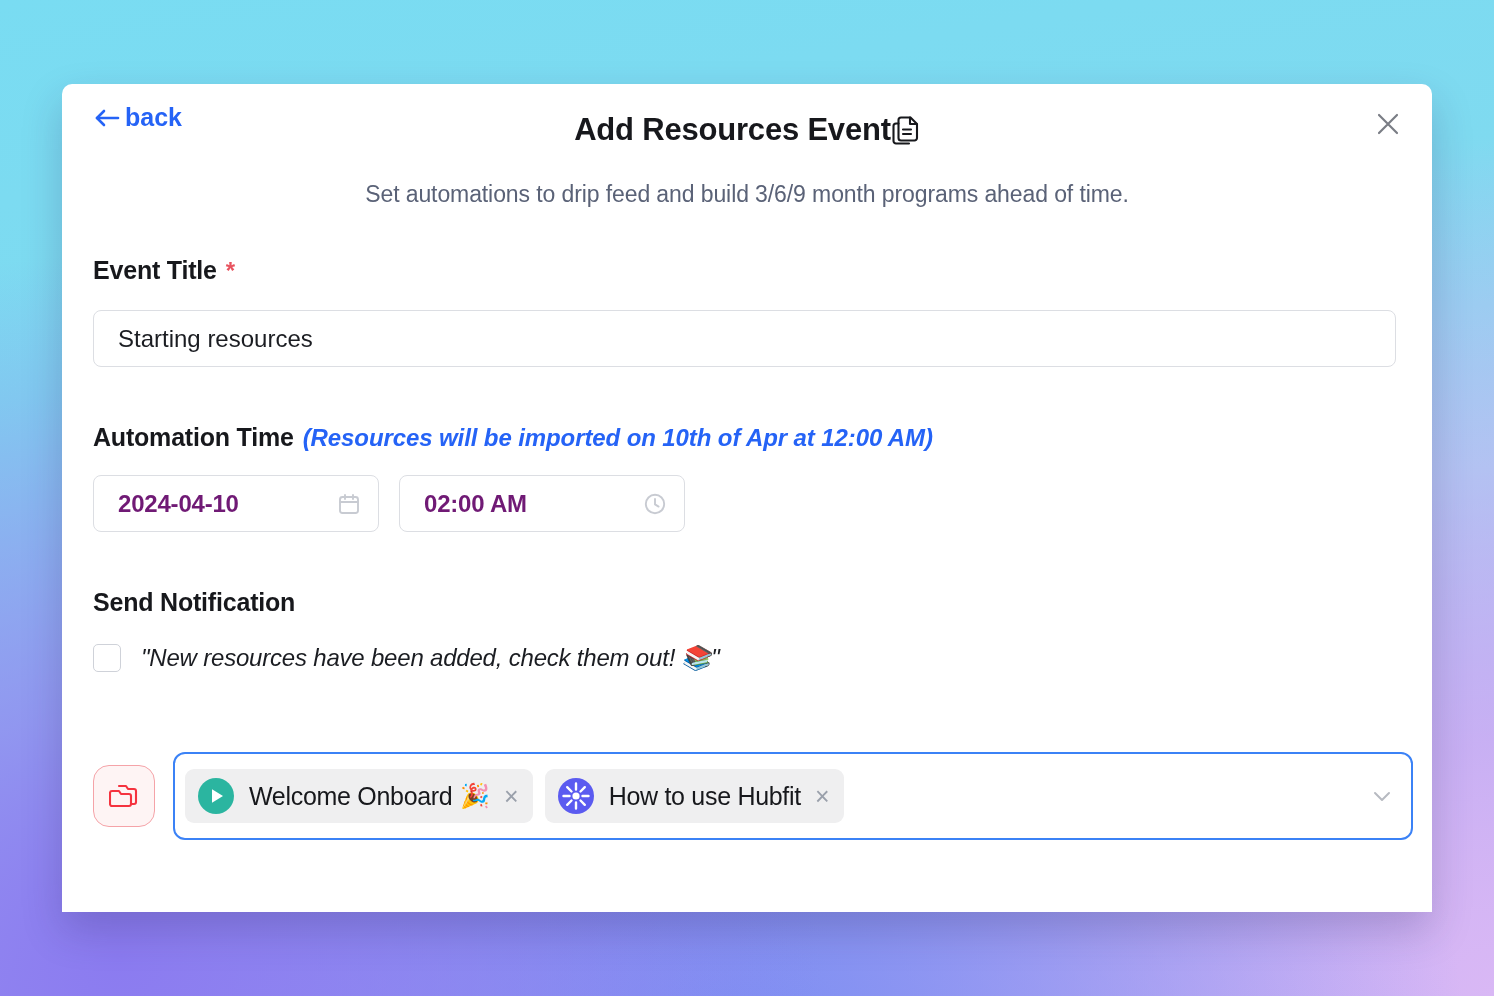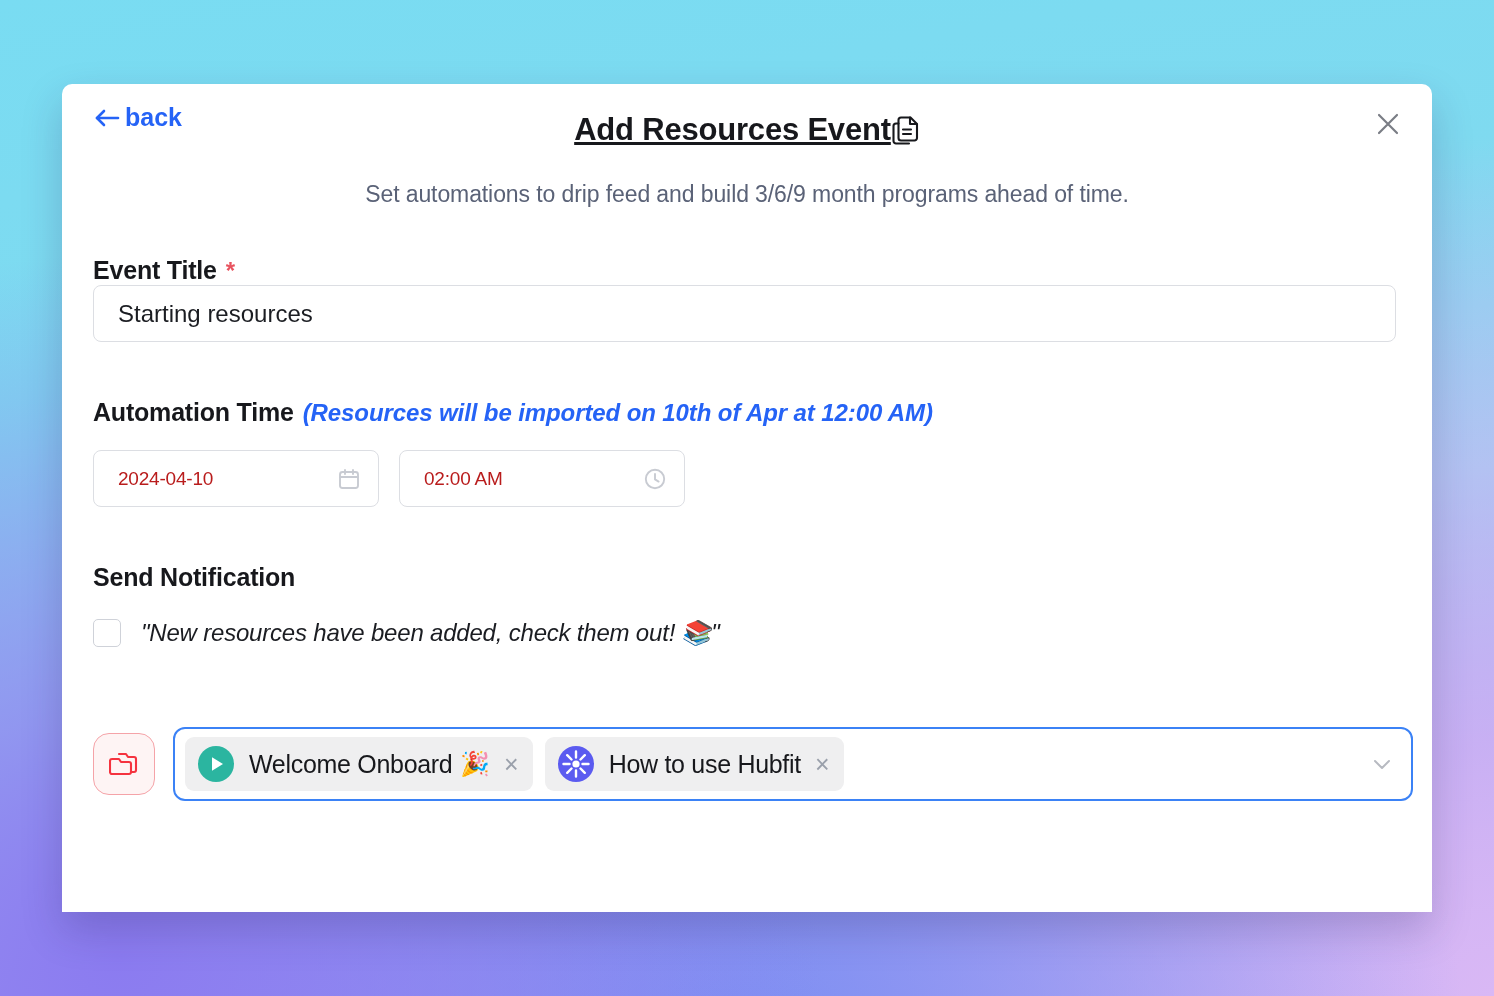--- a/index.html
+++ b/index.html
@@ -55,21 +55,20 @@
     position: absolute;
     left: 0; right: 0;
     top: 28px;
     display: flex;
     align-items: center;
     justify-content: center;
     font-size: 31px;
     font-weight: 700;
     color: #17181c;
     letter-spacing: -0.2px;
-    text-decoration: underline;
   }
   .doc-icon { display: block; width: 29px; height: 31px; flex: none; }
 
   .close-btn {
     position: absolute;
     right: 24px;
     top: 20px;
     width: 40px; height: 40px;
     display: flex; align-items: center; justify-content: center;
     cursor: pointer;
@@ -108,20 +107,21 @@
   .hint-inline {
     color: #2563f6;
     font-size: 24px;
     font-weight: 700;
     font-style: italic;
     letter-spacing: -0.1px;
   }
 
   
   .text-input {
+    margin-top: 25px;
     width: 1303px;
     height: 57px;
     border: 1.4px solid #dcdee3;
     border-radius: 8px;
     display: flex;
     align-items: center;
     padding: 0 24px;
     font-size: 24px;
     color: #1b1d22;
     background: #fff;
@@ -136,21 +136,21 @@
     width: 286px;
     height: 57px;
     border: 1.4px solid #dcdee3;
     border-radius: 8px;
     display: flex;
     align-items: center;
     padding: 0 17px 0 24px;
     background: #fff;
     cursor: pointer;
   }
-  .dt-value { flex: 1; font-size: 19px; font-weight: 400; color: #b91c1c; letter-spacing: -0.2px; }
+  .dt-value { flex: 1; font-size: 24px; font-weight: 700; color: #701a75; letter-spacing: -0.2px; }
   .dt-field svg { width: 24px; height: 24px; display: block; flex: none; }
 
   
   .check-row { margin-top: 27px; display: flex; align-items: center; gap: 20px; }
   .checkbox {
     width: 28px; height: 28px;
     border: 1.6px solid #cfd2d9;
     border-radius: 5px;
     background: #fff;
     flex: none;
@@ -170,21 +170,21 @@
     border: 1.6px solid #f5a3a8;
     border-radius: 16px;
     background: #fef4f4;
     display: flex; align-items: center; justify-content: center;
     flex: none; cursor: pointer;
   }
   .folder-btn svg { width: 30px; height: 26px; display: block; }
 
   .multiselect {
     flex: 1;
-    height: 74px;
+    height: 88px;
     border: 2px solid #3b82f6;
     border-radius: 12px;
     background: #fff;
     display: flex;
     align-items: center;
     gap: 12px;
     padding: 0 16px 0 10px;
     cursor: pointer;
   }
   .tag {

